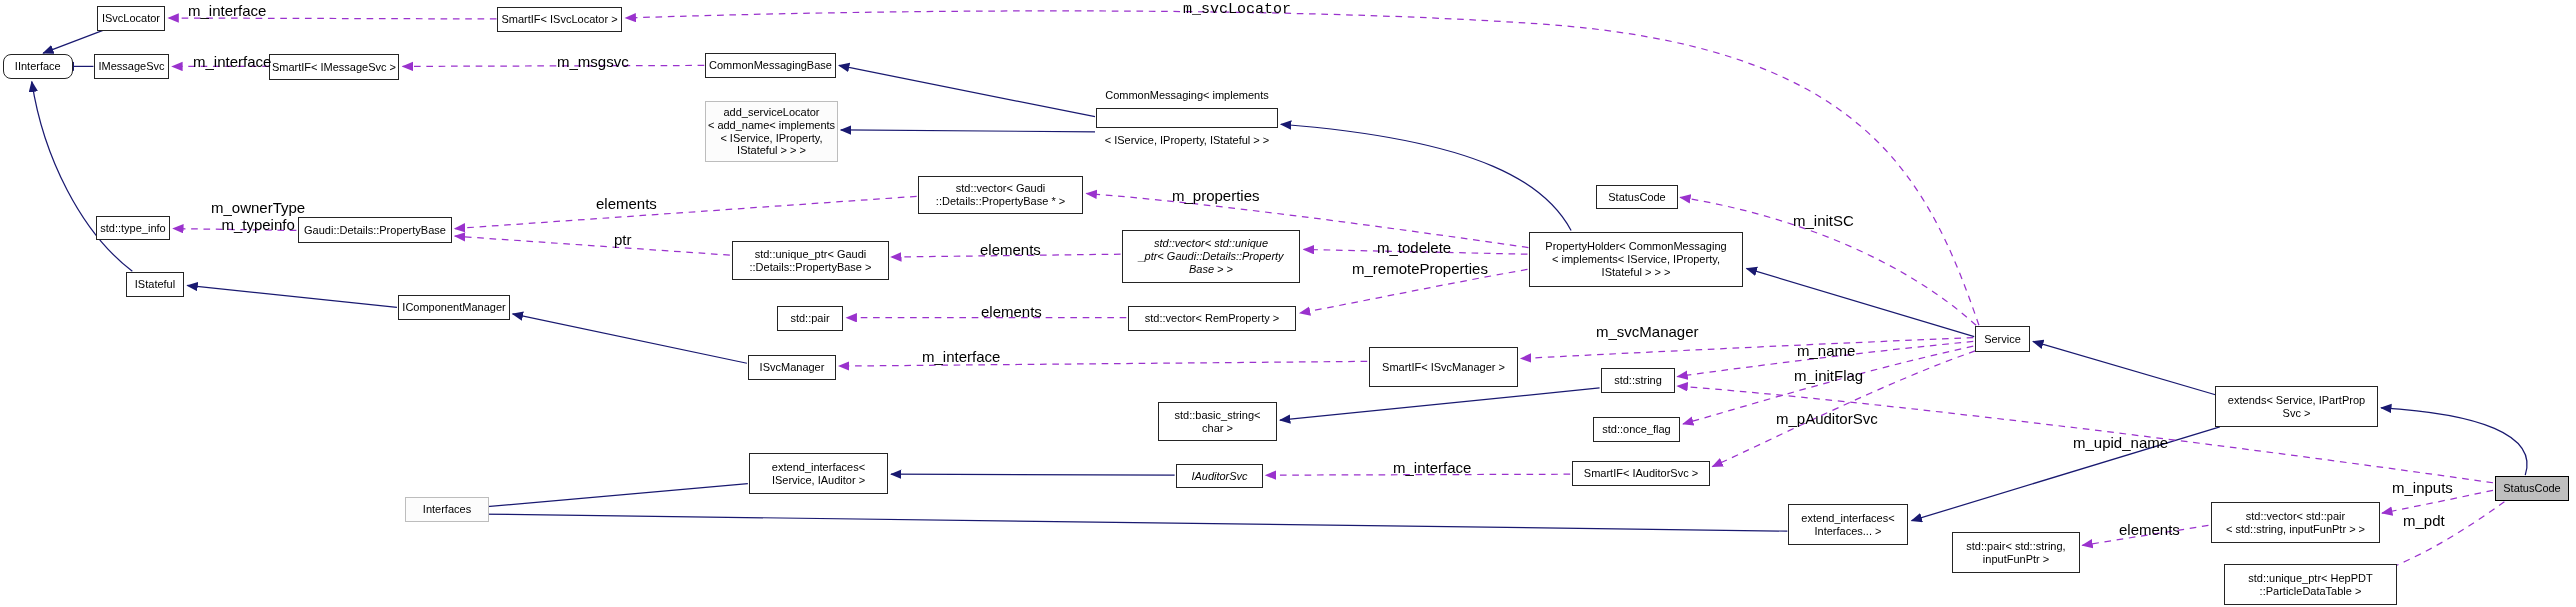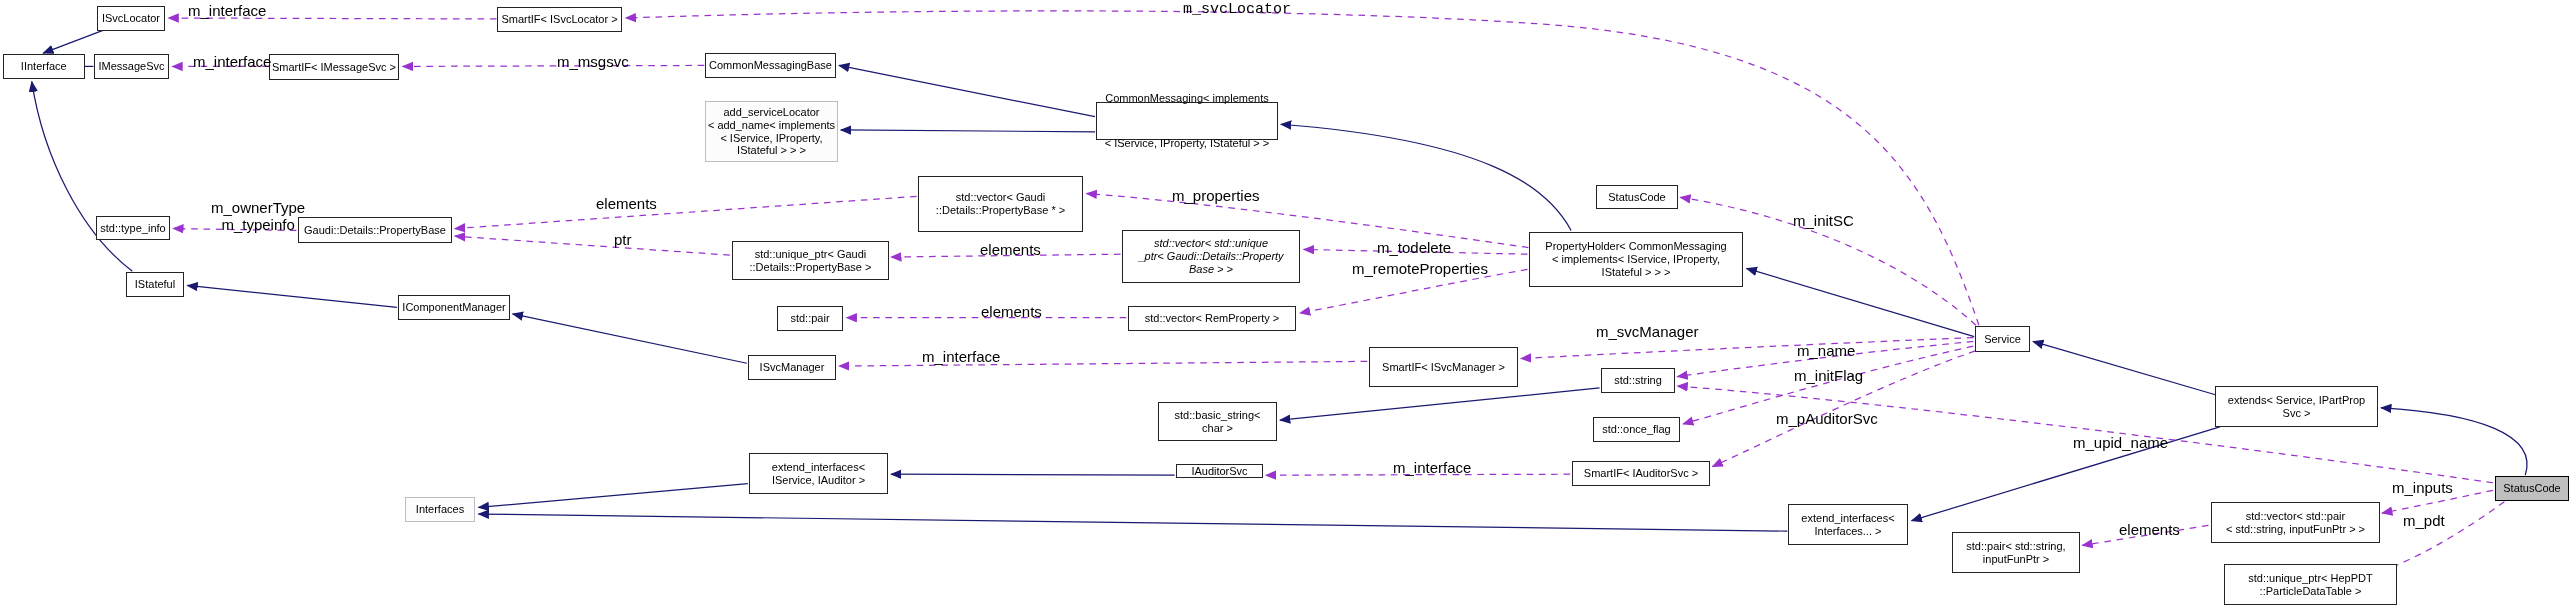--- a/index.html
+++ b/index.html
@@ -86,21 +86,21 @@
     <div class="edge-label" style="left: 1596px; top: 323px;">m_svcManager</div>
     <div class="edge-label" style="left: 922px; top: 348px;">m_interface</div>
     <div class="edge-label" style="left: 1797px; top: 342px;">m_name</div>
     <div class="edge-label" style="left: 1794px; top: 367px;">m_initFlag</div>
     <div class="edge-label" style="left: 1776px; top: 410px;">m_pAuditorSvc</div>
     <div class="edge-label" style="left: 1393px; top: 459px;">m_interface</div>
     <div class="edge-label" style="left: 2073px; top: 434px;">m_upid_name</div>
     <div class="edge-label" style="left: 2392px; top: 479px;">m_inputs</div>
     <div class="edge-label" style="left: 2403px; top: 512px;">m_pdt</div>
     <div class="edge-label" style="left: 2119px; top: 521px;">elements</div>
-    <div class="node" style="left: 2.8px; top: 54px; width: 82px; height: 25px;">
+    <div class="node" style="left: 2.8px; top: 54px; width: 70px; height: 25px; border-radius: 8px;">
       <div>IInterface</div>
     </div>
     <div class="node" style="left: 97px; top: 5.7px; width: 68px; height: 25px;">
       <div>ISvcLocator</div>
     </div>
     <div class="node" style="left: 94px; top: 54px; width: 75px; height: 25px;">
       <div>IMessageSvc</div>
     </div>
     <div class="node" style="left: 497px; top: 6.6px; width: 125px; height: 25px;">
       <div>SmartIF&lt; ISvcLocator &gt;</div>
@@ -110,28 +110,28 @@
     </div>
     <div class="node" style="left: 705px; top: 53px; width: 131px; height: 25px;">
       <div>CommonMessagingBase</div>
     </div>
     <div class="node muted" style="left: 705px; top: 101px; width: 133px; height: 61px;">
       <div>add_serviceLocator</div>
       <div>&lt; add_name&lt; implements</div>
       <div>&lt; IService, IProperty,</div>
       <div>IStateful &gt; &gt; &gt;</div>
     </div>
-    <div class="node" style="left: 1096px; top: 102px; width: 182px; height: 38px; gap: 32px;">
+    <div class="node" style="left: 1096px; top: 108px; width: 182px; height: 20px; gap: 32px;">
       <div>CommonMessaging&lt; implements</div>
       <div>&lt; IService, IProperty, IStateful &gt; &gt;</div>
     </div>
     <div class="node" style="left: 1596px; top: 185px; width: 82px; height: 24px;">
       <div>StatusCode</div>
     </div>
-    <div class="node" style="left: 918px; top: 176px; width: 165px; height: 56px;">
+    <div class="node" style="left: 918px; top: 176px; width: 165px; height: 38px;">
       <div>std::vector&lt; Gaudi</div>
       <div>::Details::PropertyBase * &gt;</div>
     </div>
     <div class="node" style="left: 96px; top: 216px; width: 74px; height: 24px;">
       <div>std::type_info</div>
     </div>
     <div class="node" style="left: 298px; top: 217px; width: 154px; height: 26px;">
       <div>Gaudi::Details::PropertyBase</div>
     </div>
     <div class="node" style="left: 126px; top: 272px; width: 58px; height: 25px;">
@@ -172,31 +172,31 @@
     <div class="node" style="left: 1601px; top: 368px; width: 74px; height: 25px;">
       <div>std::string</div>
     </div>
     <div class="node" style="left: 1158px; top: 402px; width: 119px; height: 39px;">
       <div>std::basic_string&lt;</div>
       <div>char &gt;</div>
     </div>
     <div class="node" style="left: 1593px; top: 417px; width: 87px; height: 25px;">
       <div>std::once_flag</div>
     </div>
-    <div class="node" style="left: 1176px; top: 464px; width: 87px; height: 14px;">
+    <div class="node" style="left: 1176px; top: 464px; width: 87px; height: 24px; font-style: italic;">
       <div>IAuditorSvc</div>
     </div>
     <div class="node" style="left: 1572px; top: 461px; width: 138px; height: 25px;">
       <div>SmartIF&lt; IAuditorSvc &gt;</div>
     </div>
     <div class="node" style="left: 749px; top: 453px; width: 139px; height: 41px;">
       <div>extend_interfaces&lt;</div>
       <div>IService, IAuditor &gt;</div>
     </div>
-    <div class="node muted" style="left: 405px; top: 497px; width: 70px; height: 25px;">
+    <div class="node muted" style="left: 405px; top: 497px; width: 84px; height: 25px;">
       <div>Interfaces</div>
     </div>
     <div class="node" style="left: 1788px; top: 504px; width: 120px; height: 41px;">
       <div>extend_interfaces&lt;</div>
       <div>Interfaces... &gt;</div>
     </div>
     <div class="node" style="left: 2215px; top: 386px; width: 163px; height: 41px;">
       <div>extends&lt; Service, IPartProp</div>
       <div>Svc &gt;</div>
     </div>

